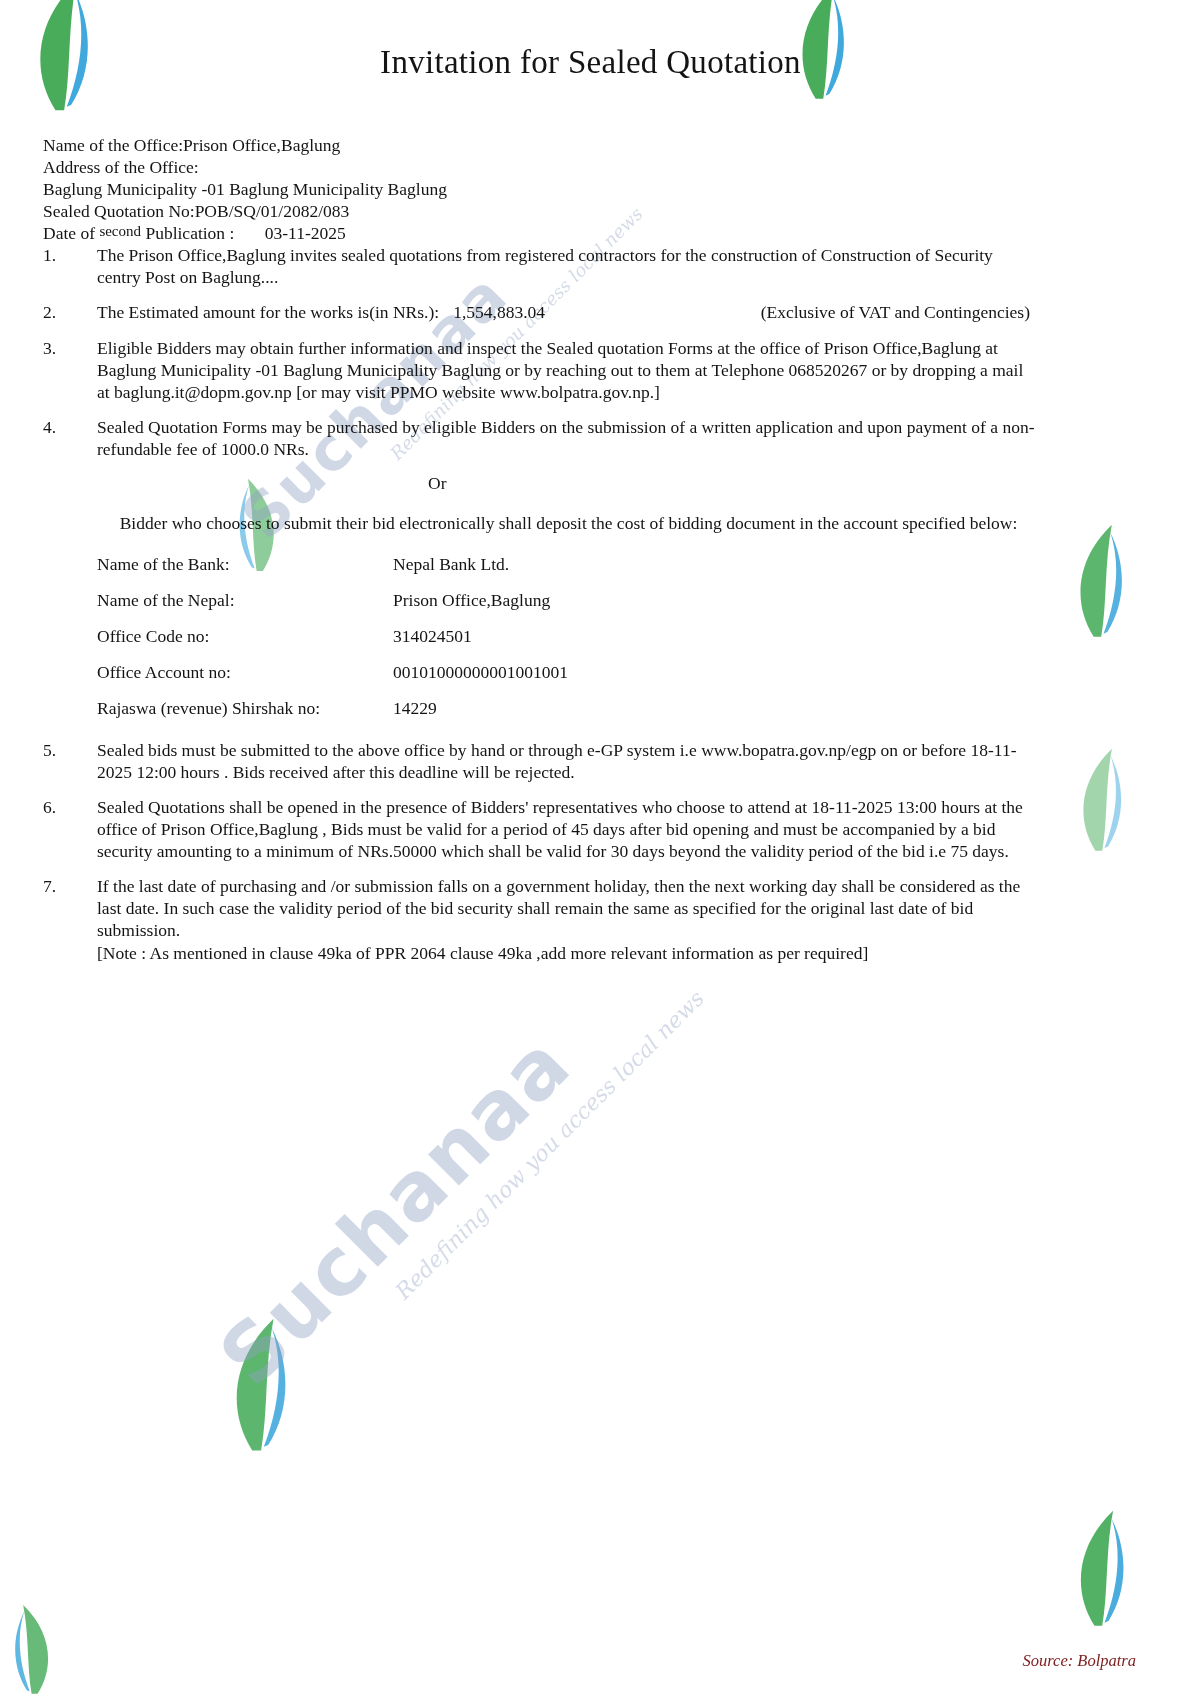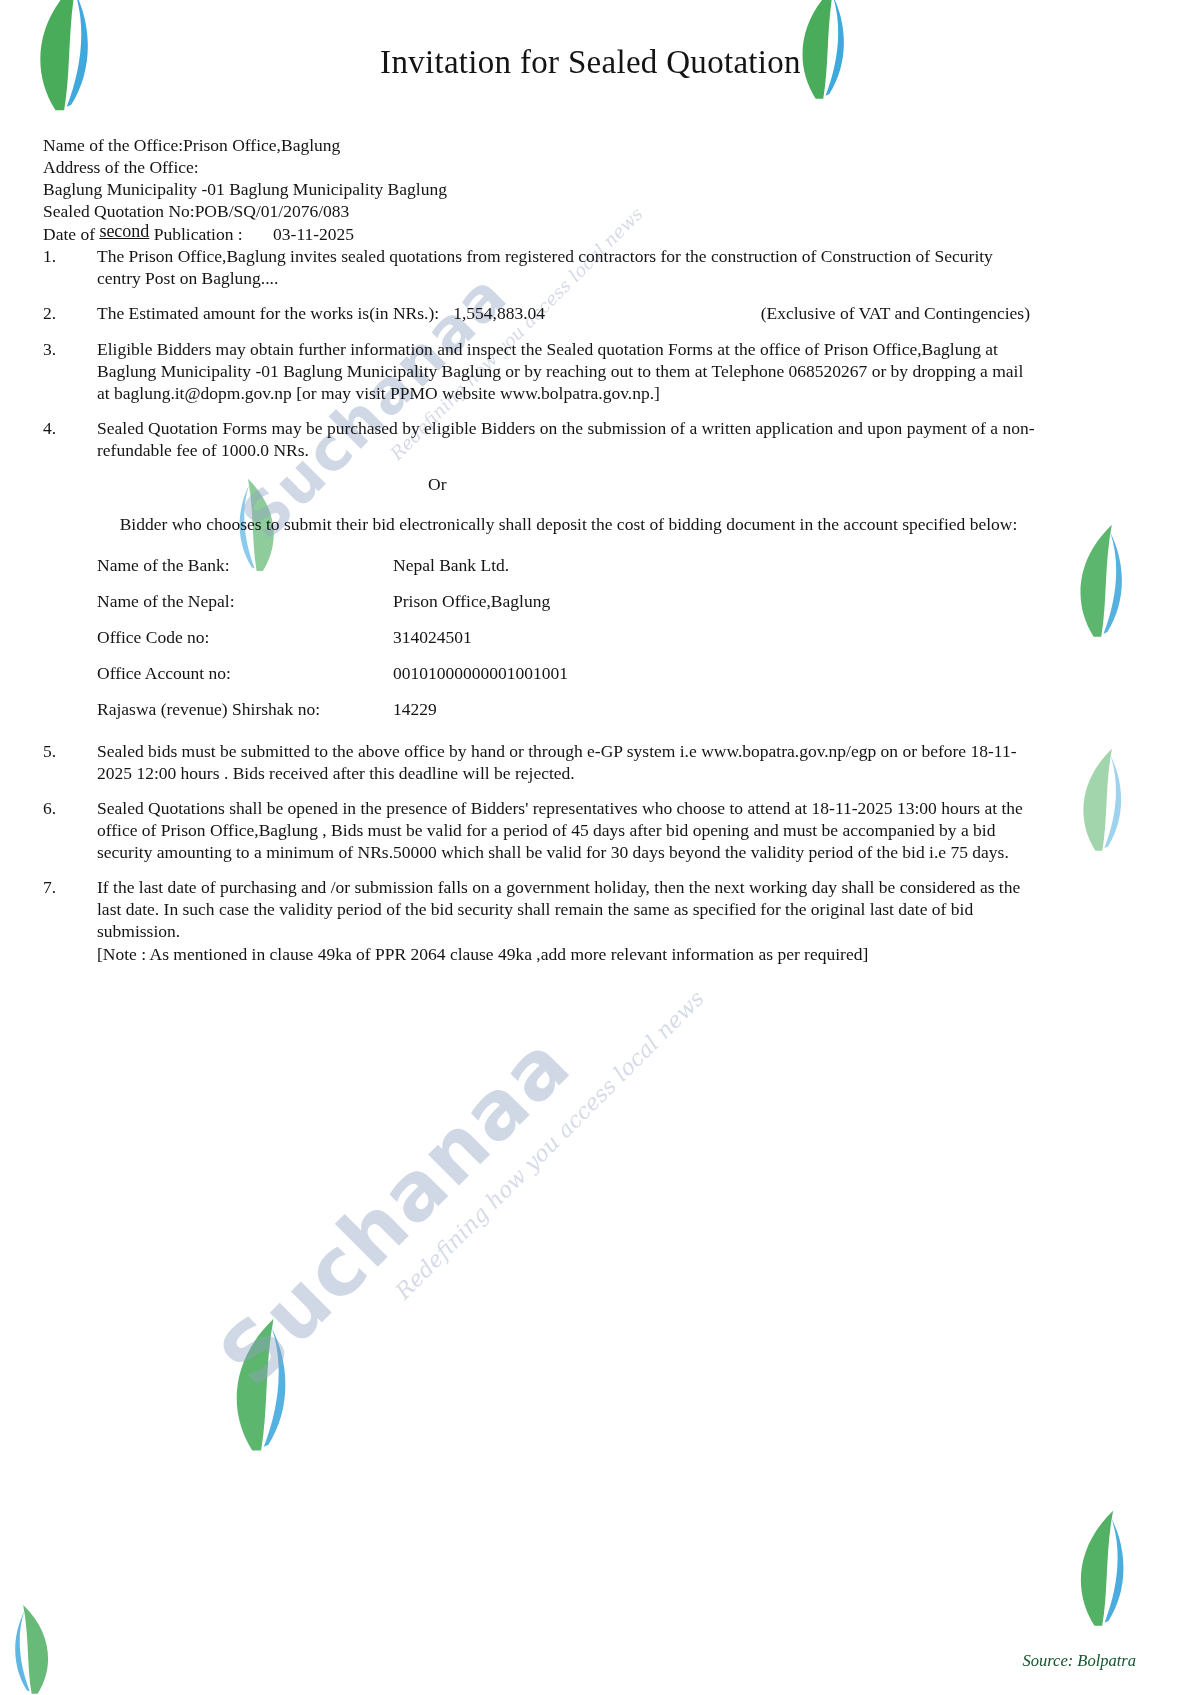--- a/index.html
+++ b/index.html
@@ -51,21 +51,21 @@
     font-weight:normal;
     margin:44px 0 54px 0;
     letter-spacing:0.3px;
   }
 
   .meta p { font-size:17.5px; line-height:1.25; margin:0; }
   .m-office  { margin-bottom:16px; }
   .m-addr-v  { margin-bottom:9px; }
   .m-quot    { margin-bottom:13px; }
   .m-date    { margin-bottom:16px; }
-  .raised { position:relative; top:-3px; font-size:18px;text-decoration:underline; }
+  .raised { position:relative; top:-3px; font-size:15px; }
   .date-val { margin-left:26px; }
 
   .item {
     display:flex;
     font-size:17.5px;
     line-height:1.26;
     margin-bottom:13px;
   }
   .item .no { width:54px; flex:none; }
   .item .body { flex:1; max-width:943px; }
@@ -92,21 +92,21 @@
   .bank-row { display:flex; font-size:17.5px; margin-bottom:15px; }
   .bank-label { width:296px; flex:none; }
 
   .note-line { margin-top:1px; }
 
   .source {
     position:absolute;
     right:45px; bottom:24px;
     font-size:16.5px;
     font-style:italic;
-    color:#14532d;
+    color:#7f1d1d;
     z-index:2;
   }
 </style>
 </head>
 <body>
 
 <div class="page">
 
   <svg width="0" height="0" style="position:absolute" aria-hidden="true">
     <defs>
@@ -152,21 +152,21 @@
   </div>
 
   <div class="content">
 
     <h1 class="doc-title">Invitation for Sealed Quotation</h1>
 
     <div class="meta">
       <p class="m-office">Name of the Office:Prison Office,Baglung</p>
       <p class="m-addr-l">Address of the Office:</p>
       <p class="m-addr-v">Baglung Municipality -01  Baglung Municipality Baglung</p>
-      <p class="m-quot">Sealed Quotation No:POB/SQ/01/2076/083</p>
+      <p class="m-quot">Sealed Quotation No:POB/SQ/01/2082/083</p>
       <p class="m-date">
         <span>Date of</span>
         <span class="raised">second</span>
         <span>Publication :</span>
         <span class="date-val">03-11-2025</span>
       </p>
     </div>
 
     <div class="item">
       <span class="no">1.</span>

